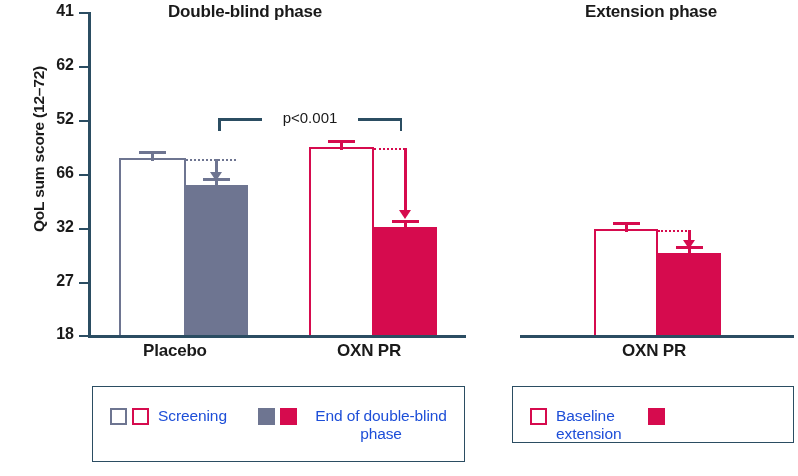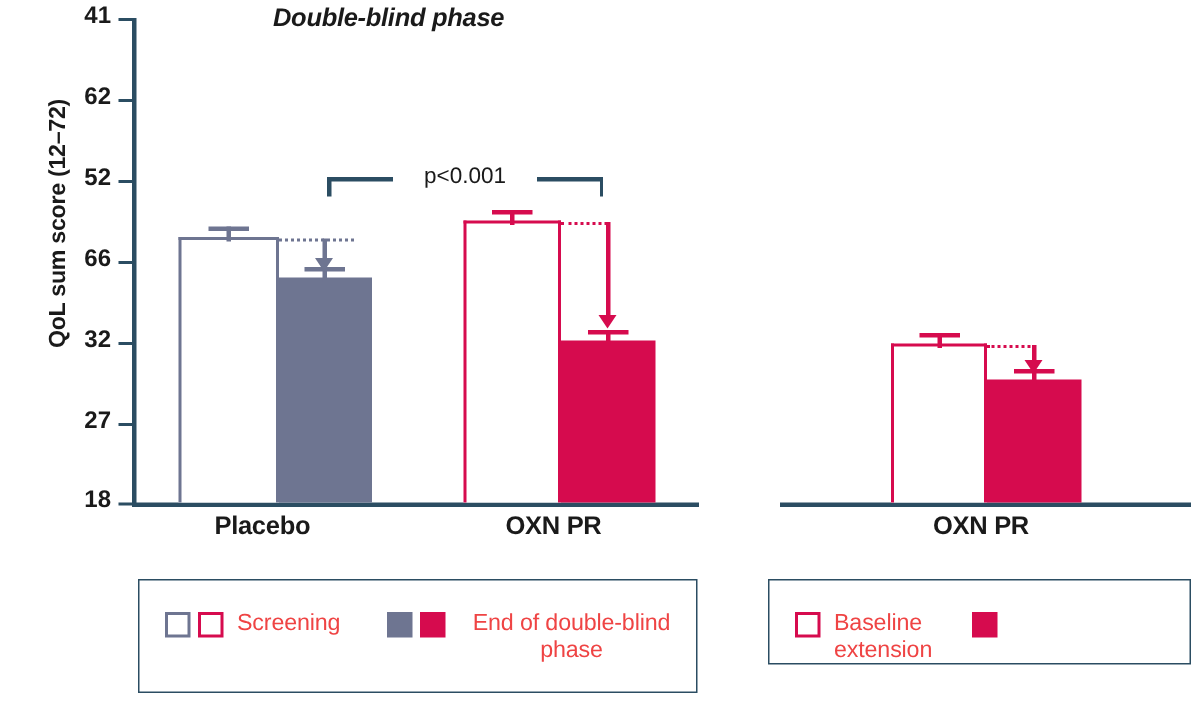--- a/index.html
+++ b/index.html
@@ -15,21 +15,21 @@
 
   
   .panel-title{
     position:absolute;
     font-weight:bold;
     font-size:17px;
     color:#1a1a1a;
     white-space:nowrap;
     letter-spacing:-0.2px;
   }
-  #title-double-blind{left:182px;top:2px;font-style:italic;}
+  #title-double-blind{left:168px;top:2px;}
   #title-extension{left:585px;top:2px;}
 
   
   #yaxis-label{
     position:absolute;
     left:-86px;top:140px;
     width:250px;
     transform:rotate(-90deg);
     transform-origin:center center;
     text-align:center;
@@ -133,30 +133,31 @@
   #legend-right{left:512px;top:386px;width:282px;height:57px;}
   .legend-row{position:absolute;display:flex;align-items:flex-start;}
   .swatch{
     width:17px;height:17px;box-sizing:border-box;flex:0 0 auto;margin-top:1px;
   }
   .sw-open-gray{background:#ffffff;border:2px solid #6e7591;}
   .sw-open-red{background:#ffffff;border:2px solid #d60b4e;}
   .sw-fill-gray{background:#6e7591;}
   .sw-fill-red{background:#d60b4e;}
   .legend-text{
-    font-size:15.5px;color:#ef4444;line-height:1.15;
+    font-size:15.5px;color:#1d4ed8;line-height:1.15;
     margin-left:9px;letter-spacing:-0.1px;
   }
 </style>
 </head>
 <body>
 
 <div id="root">
 
   <div class="panel-title" id="title-double-blind">Double-blind phase</div>
+  <div class="panel-title" id="title-extension">Extension phase</div>
 
   <div id="yaxis-label">QoL sum score (12–72)</div>
   <div id="yaxis-line"></div>
 
   <div class="ytick" style="top:12px"></div>
   <div class="ytick" style="top:66px"></div>
   <div class="ytick" style="top:120px"></div>
   <div class="ytick" style="top:174px"></div>
   <div class="ytick" style="top:228px"></div>
   <div class="ytick" style="top:282px"></div>

